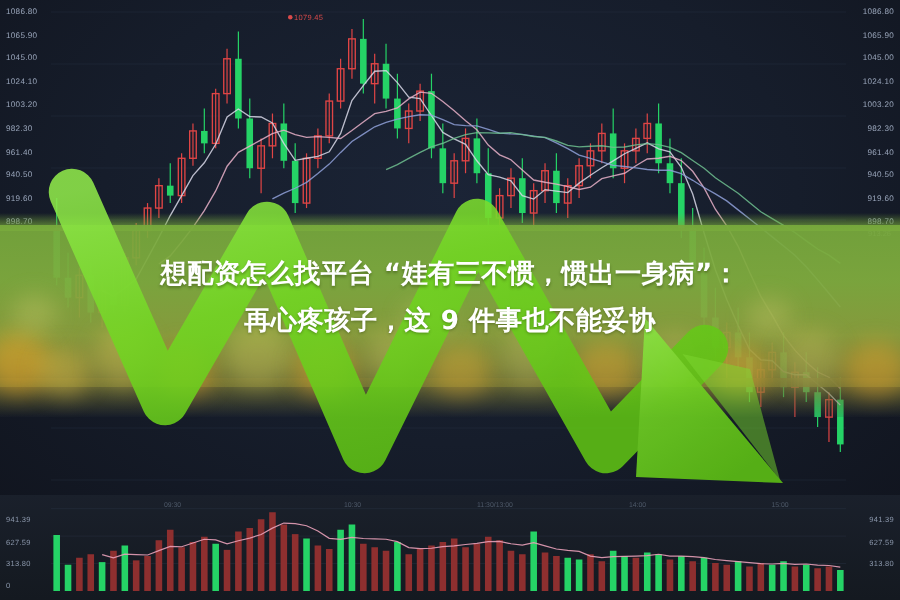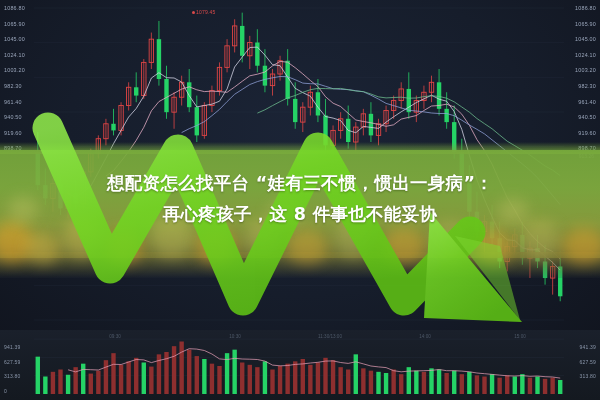--- a/index.html
+++ b/index.html
@@ -593,16 +593,16 @@
                  L 404 300
                  L 470 232" fill="none" stroke="url(#agrad)" stroke-width="31" stroke-linecap="round" stroke-linejoin="round"></path>
         <path d="M 430 212 L 522 322 L 424 318 Z" fill="url(#agrad)"></path>
         <path d="M 455 236 L 520 320 L 500 246 Z" fill="#7ade2e" opacity="0.55"></path>
       </g>
     </svg>
   </div>
 
   <div class="headline">
     <span>想配资怎么找平台 “娃有三不惯，惯出一身病”：</span>
-    <span class="l2">再心疼孩子，这 8 件事也不能妥协</span>
+    <span class="l2">再心疼孩子，这 9 件事也不能妥协</span>
   </div>
 
 </div>
 
 </body></html>

